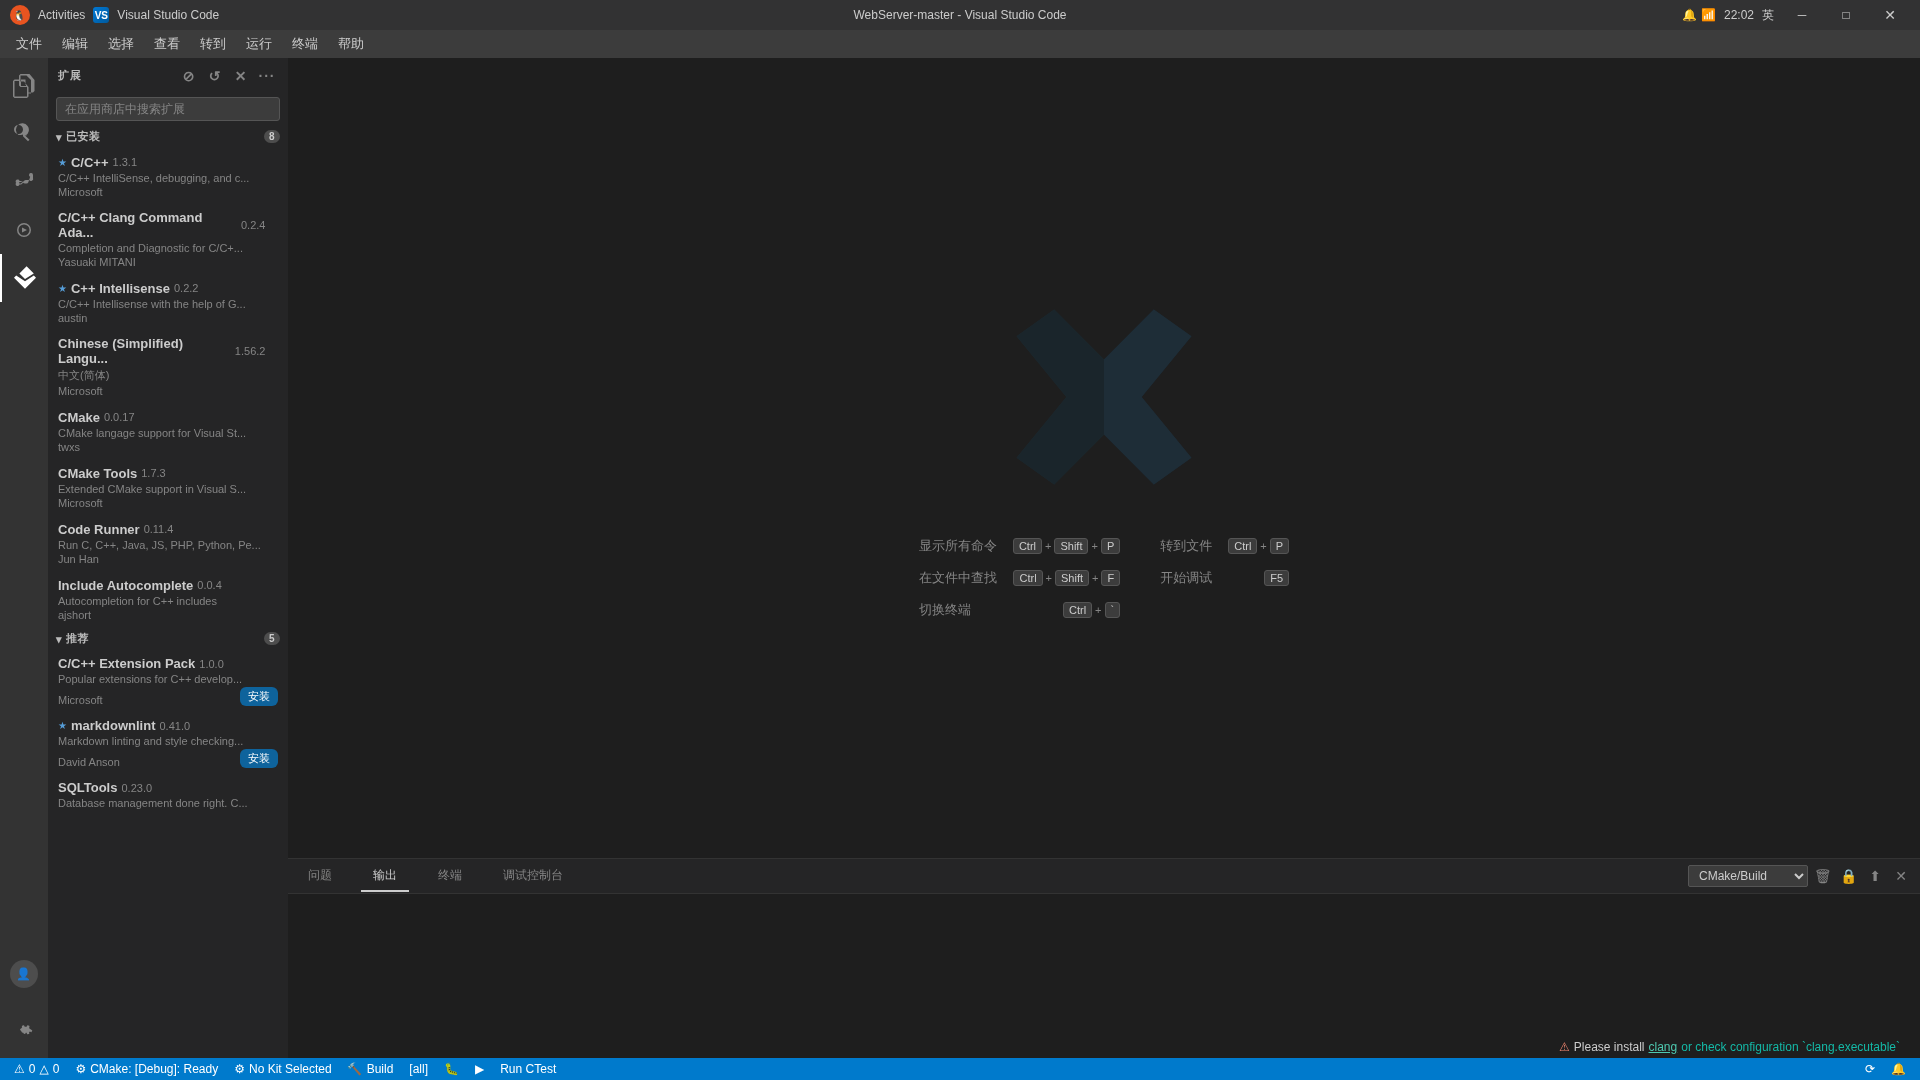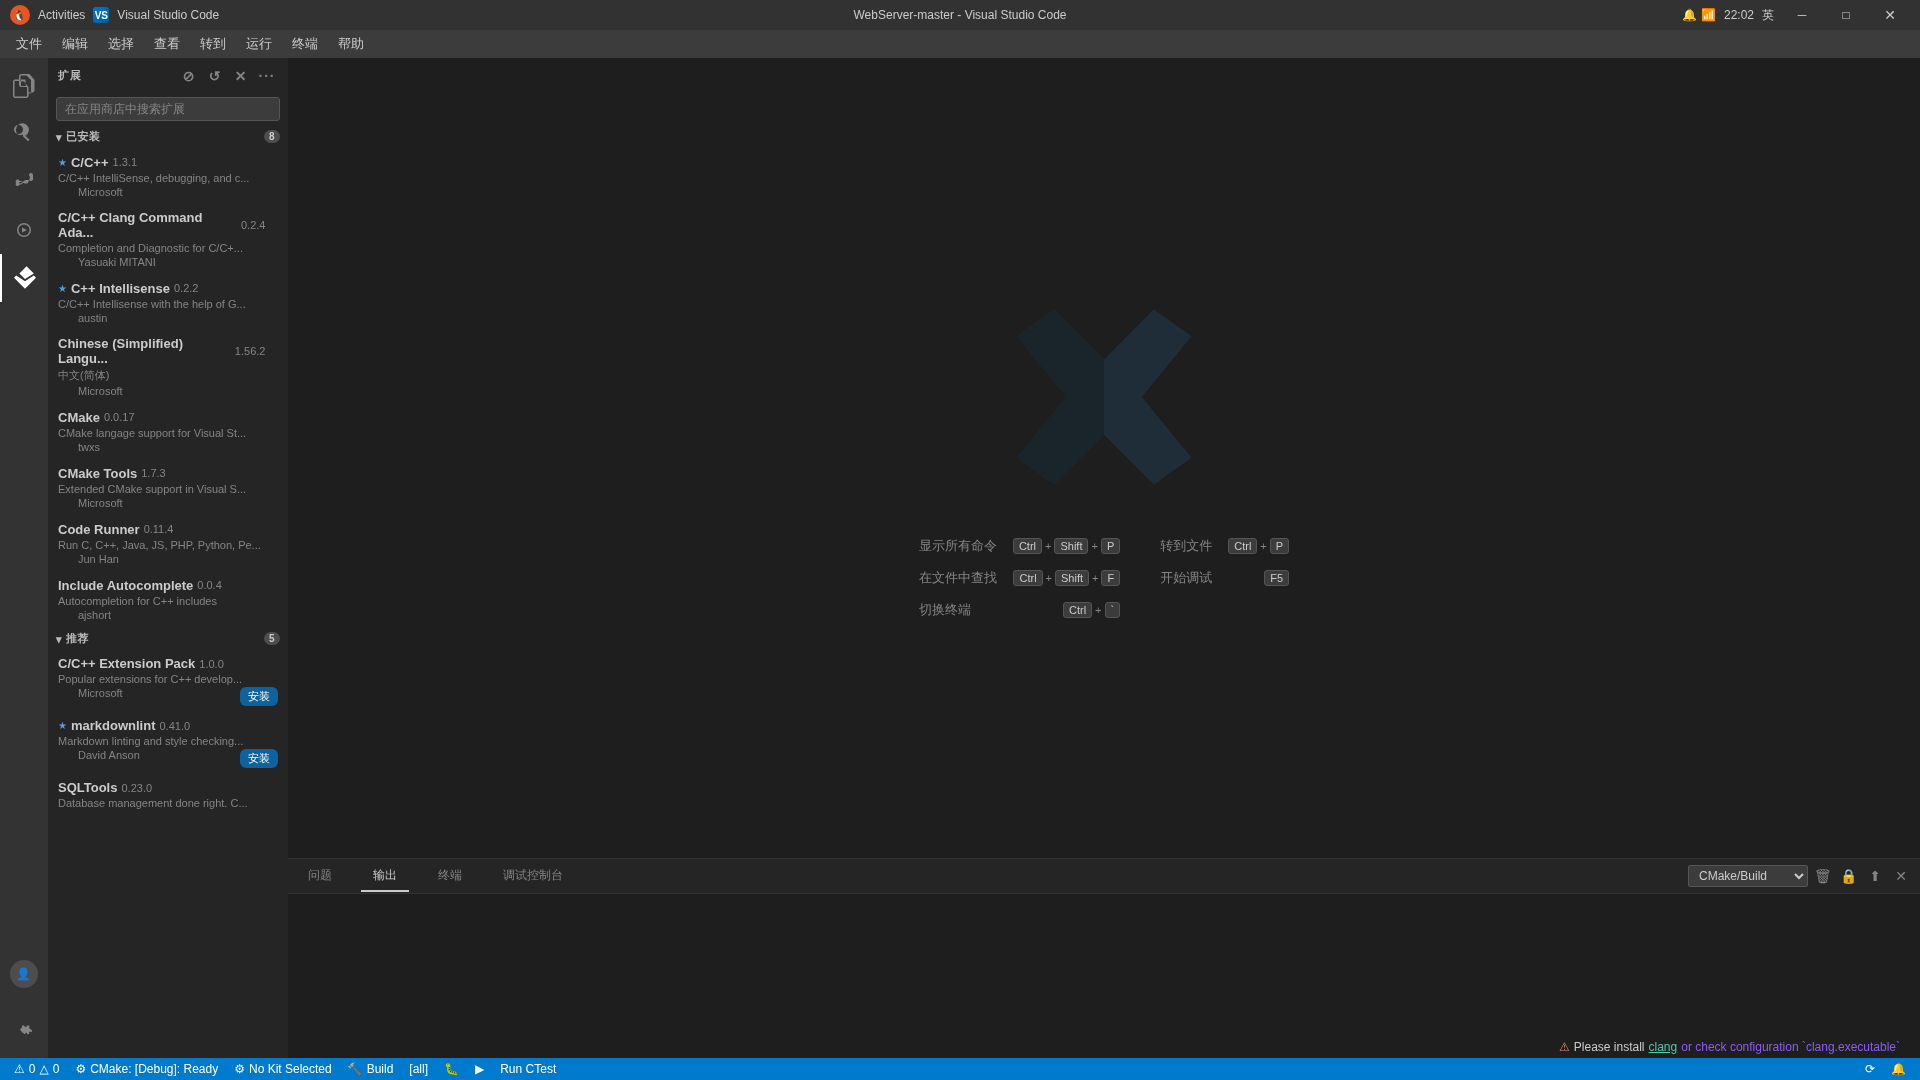--- a/index.html
+++ b/index.html
@@ -244,23 +244,22 @@
       font-size: 11px;
       color: #858585;
       white-space: nowrap;
       overflow: hidden;
       text-overflow: ellipsis;
     }
     .ext-publisher {
       font-size: 11px;
       color: #858585;
       display: flex;
-      align-items: flex-start;
+      align-items: flex-end;
       justify-content: space-between;
-      margin-left: 20px;
     }
     .install-btn {
       background: #0e639c;
       color: white;
       border: none;
       padding: 2px 8px;
       border-radius: 6px;
       cursor: pointer;
       font-size: 11px;
     }
@@ -831,14 +830,14 @@
     <div class="status-item">
       <span>🔔</span>
     </div>
   </div>
 </div>
 
 <div style="position:fixed;bottom:22px;right:10px;background:#1e1e1e;padding:4px 10px;font-size:12px;display:flex;align-items:center;gap:4px;z-index:10;">
   <span style="color:#f48771;">⚠</span>
   <span style="color:#cccccc;">Please install </span>
   <span style="color:#4ec9b0;cursor:pointer;text-decoration:underline;">clang</span>
-  <span style="color:#8b5cf6;text-align:right;"> or check configuration `clang.executable`</span>
+  <span style="color:#14b8a6;text-align:right;"> or check configuration `clang.executable`</span>
 </div>
 
 </body></html>

